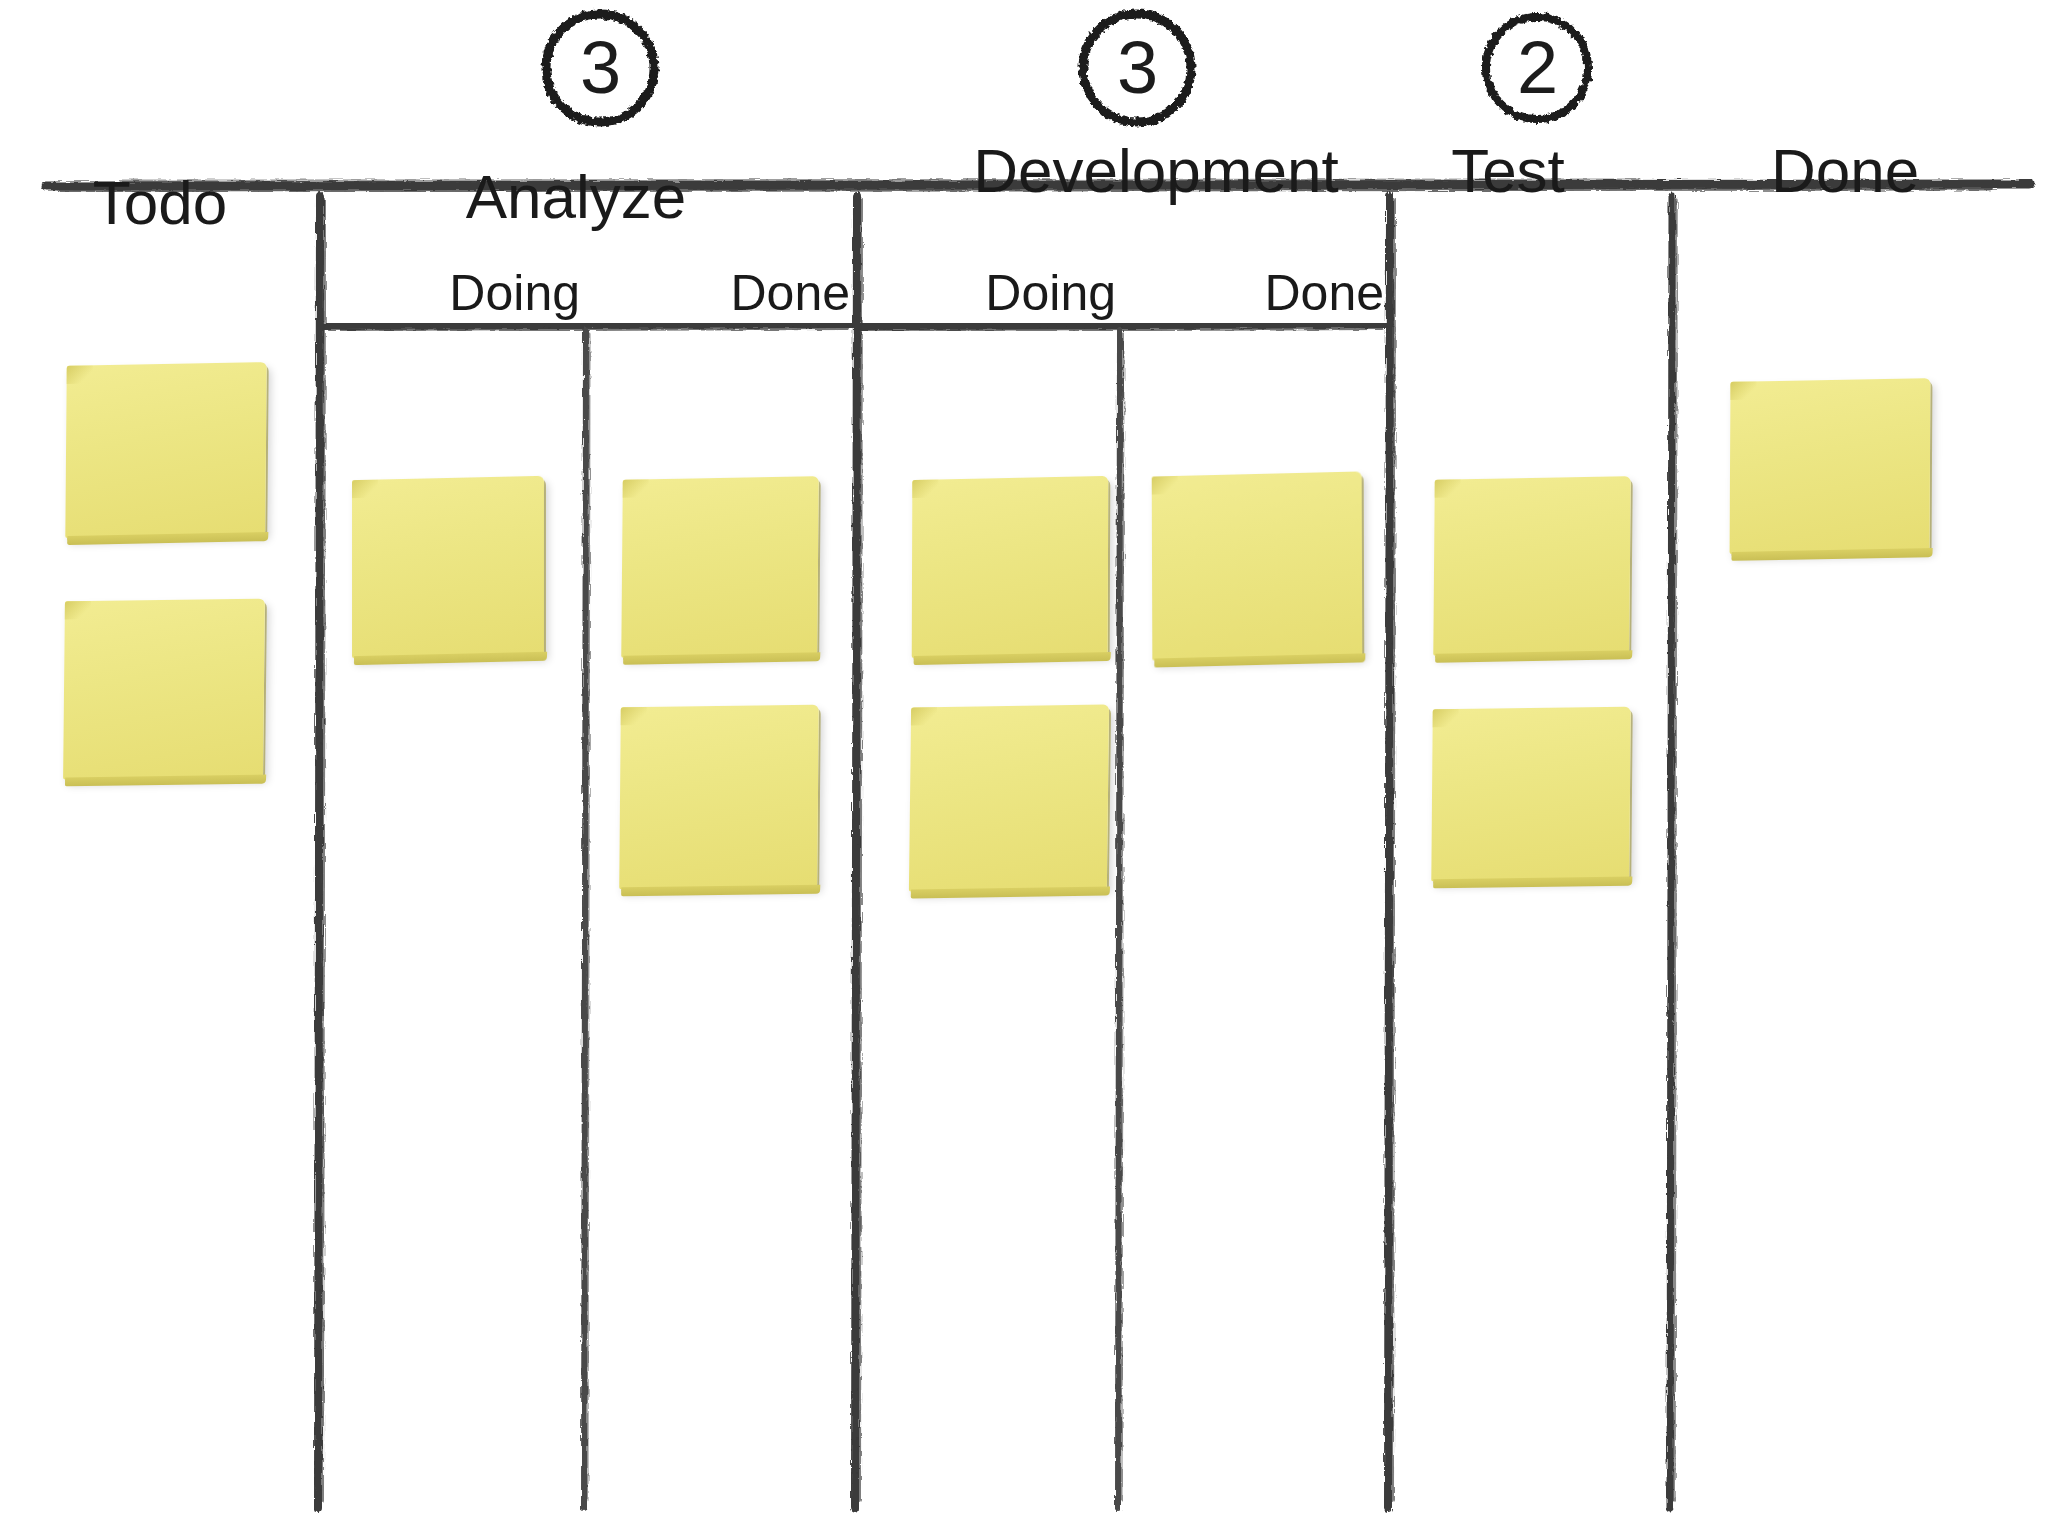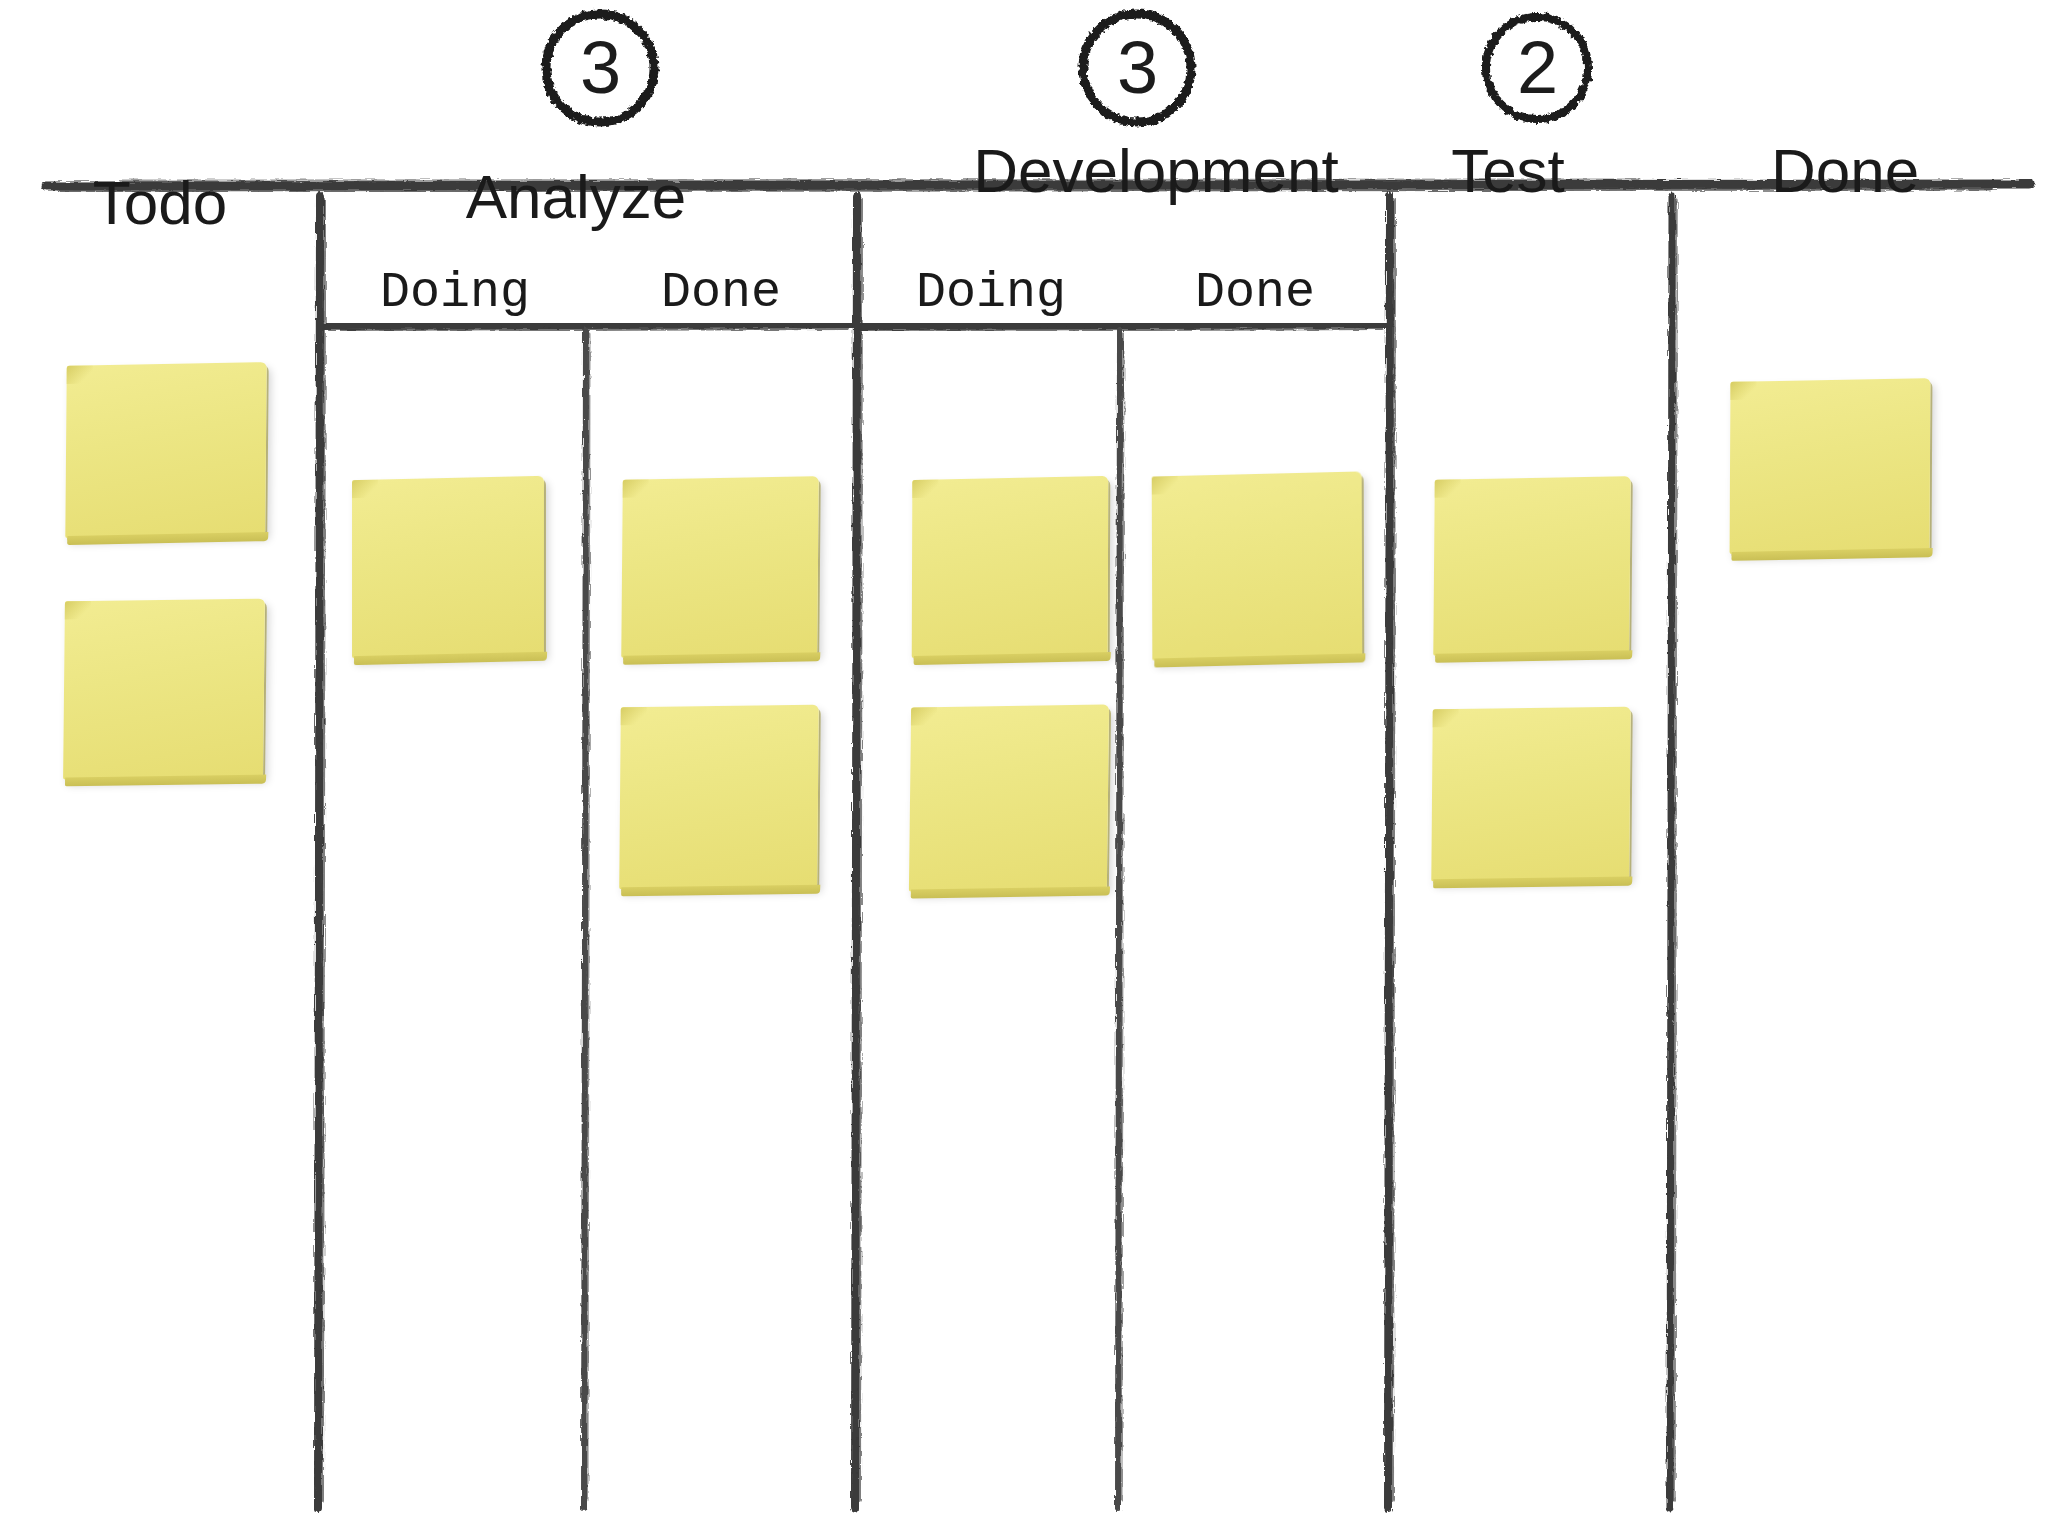--- a/index.html
+++ b/index.html
@@ -34,26 +34,26 @@
     font-size:62px;
     color:#1a1a1a;
     line-height:1;
     white-space:nowrap;
     font-family:"Liberation Sans", sans-serif;
   }
 
   
   .sub-title{
     position:absolute;
-    text-align:center;
+    text-align:right;
     font-size:50px;
     color:#1a1a1a;
     line-height:1;
     white-space:nowrap;
-    font-family:Liberation Mono, monospace;
+    font-family:Liberation Sans, sans-serif;
   }
 
   
   #ink{position:absolute;left:0;top:0;width:2048px;height:1536px;pointer-events:none;}
 
   
   .sticky{
     position:absolute;
     background:
       linear-gradient(170deg,#f2ec92 0%, #ece684 42%, #e6dd72 100%);

